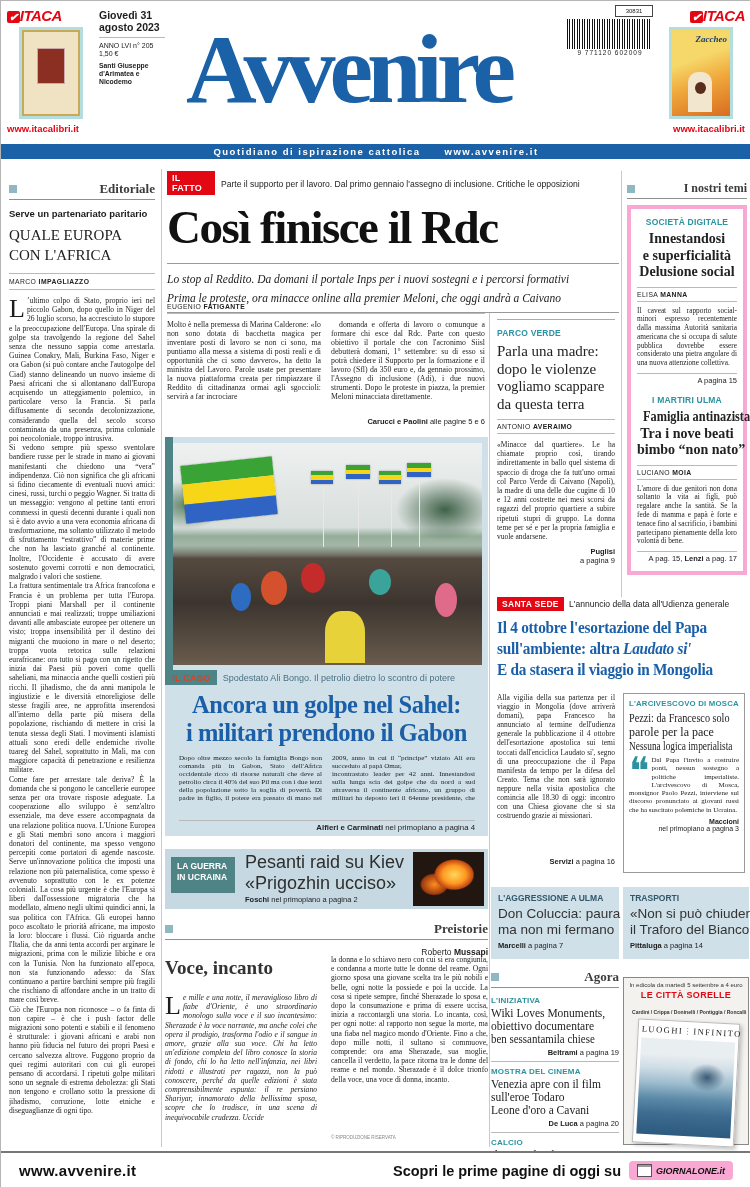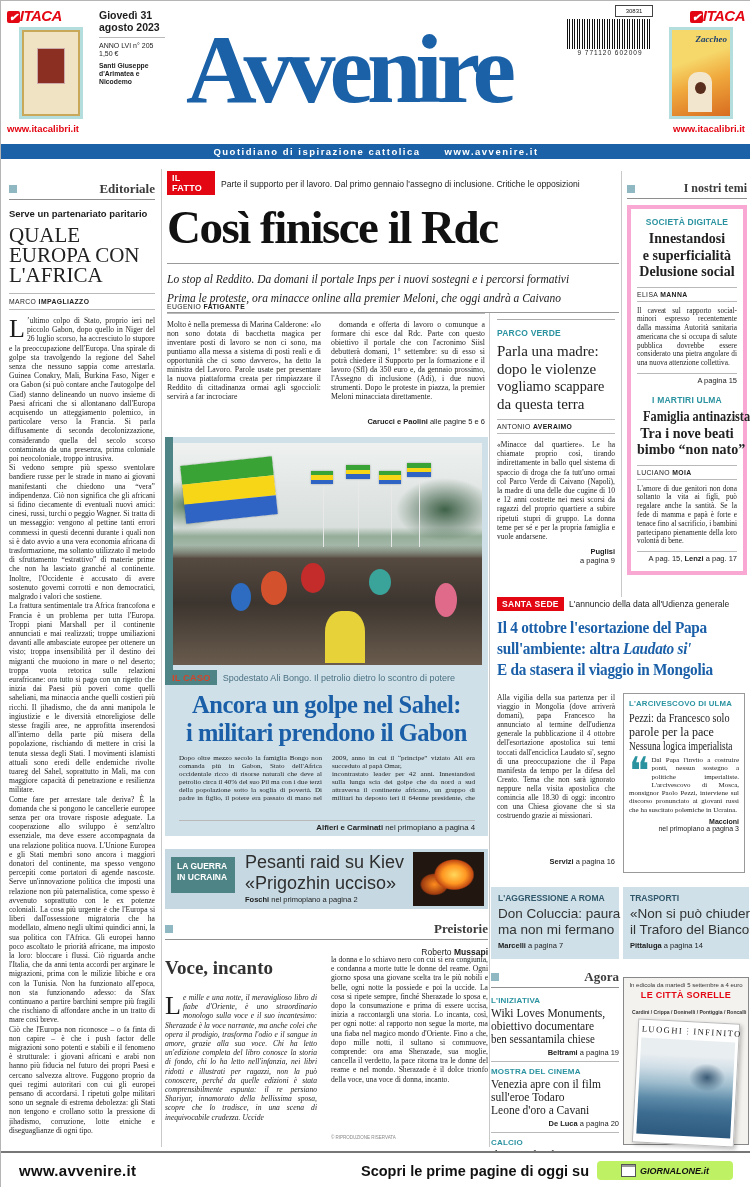--- a/index.html
+++ b/index.html
@@ -99,21 +99,21 @@
   <div class="abs vrule" style="left:160px;top:168px;height:978px;"></div>
   <div class="abs vrule" style="left:488px;top:312px;height:834px;"></div>
   <div class="abs vrule" style="left:620px;top:170px;height:426px;"></div>
 
   <div class="abs" style="left:8px;top:180px;width:146px;">
     <div class="sec-head">
       <span class="sec-sq"></span>
       <span class="sec-title">Editoriale</span>
     </div>
     <div class="b" style="font-size:9.5px;margin-top:8px;">Serve un partenariato paritario</div>
-    <div class="serif" style="font-size:21px;line-height:20px;margin-top:6px;color:#222;">QUALE EUROPA CON L'AFRICA</div>
+    <div class="serif" style="font-size:15px;line-height:20px;margin-top:6px;color:#222;">QUALE EUROPA CON L'AFRICA</div>
     <div class="hrule" style="margin:8px 0 4px;"></div>
     <div class="byline"><span>MARCO</span> <span class="b">IMPAGLIAZZO</span></div>
     <div class="hrule" style="margin:4px 0 6px;"></div>
     <div class="body-serif just" style="height:856px;overflow:hidden;">
       <p><span class="dropcap">L</span><span>’ultimo colpo di Stato, proprio ieri nel piccolo Gabon, dopo quello in Niger del 26 luglio scorso, ha accresciuto lo stupore e la preoccupazione dell'Europa. Una spirale di golpe sta travolgendo la regione del Sahel senza che nessuno sappia come arrestarla. Guinea Conakry, Mali, Burkina Faso, Niger e ora Gabon (si può contare anche l'autogolpe del Ciad) stanno delineando un nuovo insieme di Paesi africani che si allontanano dall'Europa acquisendo un atteggiamento polemico, in particolare verso la Francia. Si parla diffusamente di seconda decolonizzazione, considerando quella del secolo scorso contaminata da una presenza, prima coloniale poi neocoloniale, troppo intrusiva.</span></p>
       <p>Si vedono sempre più spesso sventolare bandiere russe per le strade in mano ai giovani manifestanti che chiedono una “vera” indipendenza. Ciò non significa che gli africani si fidino ciecamente di eventuali nuovi amici: cinesi, russi, turchi o peggio Wagner. Si tratta di un messaggio: vengono al pettine tanti errori commessi in questi decenni durante i quali non si è dato avvio a una vera economia africana di trasformazione, ma soltanto utilizzato il metodo di sfruttamento “estrattivo” di materie prime che non ha lasciato granché al continente. Inoltre, l'Occidente è accusato di avere sostenuto governi corrotti e non democratici, malgrado i valori che sostiene.</p>
       <p>La frattura sentimentale tra Africa francofona e Francia è un problema per tutta l'Europa. Troppi piani Marshall per il continente annunciati e mai realizzati; troppe umiliazioni davanti alle ambasciate europee per ottenere un visto; troppa insensibilità per il destino dei migranti che muoiono in mare o nel deserto; troppa vuota retorica sulle relazioni eurafricane: ora tutto si paga con un rigetto che inizia dai Paesi più poveri come quelli saheliani, ma minaccia anche quelli costieri più ricchi. Il jihadismo, che da anni manipola le ingiustizie e le diversità etnoreligiose delle stesse fragili aree, ne approfitta inserendosi all'interno della parte più misera della popolazione, rischiando di mettere in crisi la tenuta stessa degli Stati. I movimenti islamisti attuali sono eredi delle endemiche rivolte tuareg del Sahel, soprattutto in Mali, ma con maggiore capacità di penetrazione e resilienza militare.</p>
       <p>Come fare per arrestare tale deriva? È la domanda che si pongono le cancellerie europee senza per ora trovare risposte adeguate. La cooperazione allo sviluppo è senz'altro essenziale, ma deve essere accompagnata da una relazione politica nuova. L'Unione Europea e gli Stati membri sono ancora i maggiori donatori del continente, ma spesso vengono percepiti come portatori di agende nascoste. Serve un'innovazione politica che imposti una relazione non più paternalistica, come spesso è avvenuto soprattutto con le ex potenze coloniali. La cosa più urgente è che l'Europa si liberi dall'ossessione migratoria che ha modellato, almeno negli ultimi quindici anni, la sua politica con l'Africa. Gli europei hanno poco ascoltato le priorità africane, ma imposto la loro: bloccare i flussi. Ciò riguarda anche l'Italia, che da anni tenta accordi per arginare le migrazioni, prima con le milizie libiche e ora con la Tunisia. Non ha funzionato all'epoca, non sta funzionando adesso: da Sfax continuano a partire barchini sempre più fragili che rischiano di affondare anche in un tratto di mare così breve.</p>
       <p>Ciò che l'Europa non riconosce – o fa finta di non capire – è che i push factor delle migrazioni sono potenti e stabili e il fenomeno è strutturale: i giovani africani e arabi non hanno più fiducia nel futuro dei propri Paesi e cercano salvezza altrove. Fuggono proprio da quei regimi autoritari con cui gli europei pensano di accordarsi. I ripetuti golpe militari sono un segnale di estrema debolezza: gli Stati non tengono e crollano sotto la pressione di jihadismo, corruzione, lotte etniche e diseguaglianze di ogni tipo.</p>
     </div>
@@ -289,36 +289,36 @@
     </div>
     <div class="serif b" style="font-size:17px;line-height:21px;margin-top:6px;color:#1a5fa8;letter-spacing:-.3px;">
       <div class="nw sx90">Il 4 ottobre l'esortazione del Papa</div>
       <div class="nw sx90"><span>sull'ambiente: altra </span><span class="i">Laudato si'</span></div>
       <div class="nw sx90">E da stasera il viaggio in Mongolia</div>
     </div>
     <div class="abs body-serif just" style="left:0;top:96px;width:118px;height:160px;overflow:hidden;font-size:7.5px;line-height:9.1px;">Alla vigilia della sua partenza per il viaggio in Mongolia (dove arriverà domani), papa Francesco ha annunciato al termine dell'udienza generale la pubblicazione il 4 ottobre dell'esortazione apostolica sui temi toccati dall'enciclica Laudato si', segno di una preoccupazione che il Papa manifesta da tempo per la difesa del Creato. Tema che non sarà ignorato neppure nella visita apostolica che comincia alle 18.30 di oggi: incontro con una Chiesa giovane che si sta costruendo grazie ai missionari.</div>
     <div class="abs refline" style="left:0;top:260px;width:118px;"><span class="b">Servizi</span><span> a pagina 16</span></div>
 
     <div class="abs" style="left:126px;top:96px;width:122px;height:180px;border:1px solid #999;padding:5px 5px;box-sizing:border-box;background:#fff;">
-      <div class="kick" style="font-size:7.8px;">L'ARCIVESCOVO DI ULMA</div>
+      <div class="kick" style="font-size:7.8px;">L'ARCIVESCOVO DI MOSCA</div>
       <div class="serif" style="font-size:12px;line-height:14px;margin-top:3px;color:#222;">
         <div class="nw sx85">Pezzi: da Francesco solo</div>
         <div class="nw">parole per la pace</div>
         <div class="nw" style="transform:scaleX(.78);transform-origin:left center;display:inline-block;">Nessuna logica imperialista</div>
       </div>
       <div style="margin-top:3px;">
         <span style="float:left;color:#2b93a0;font-size:38px;line-height:30px;font-family:'Liberation Serif',serif;padding-right:2px;">❝</span>
         <div class="body-serif just" style="font-size:7px;line-height:8.3px;">Dal Papa l'invito a costruire ponti, nessun sostegno a politiche imperialiste. L'arcivescovo di Mosca, monsignor Paolo Pezzi, interviene sul discorso pronunciato ai giovani russi che ha suscitato polemiche in Ucraina.</div>
       </div>
       <div class="refline" style="font-size:7px;margin-top:4px;"><span class="b">Maccioni</span><br><span>nel primopiano a pagina 3</span></div>
     </div>
   </div>
 
   <div class="abs" style="left:490px;top:886px;width:128px;height:72px;background:#cfe0e8;padding:6px 7px;box-sizing:border-box;">
-    <div class="b" style="font-size:8.5px;color:#31576a;">L'AGGRESSIONE A ROMA</div>
+    <div class="b" style="font-size:8.5px;color:#31576a;">L'AGGRESSIONE A ULMA</div>
     <div style="font-size:13.5px;line-height:16px;color:#333;margin-top:3px;">
       <div class="nw">Don Coluccia: paura</div>
         <div class="nw">ma non mi fermano</div>
     </div>
     <div style="font-size:7.5px;margin-top:3px;"><span class="b">Marcelli</span><span> a pagina 7</span></div>
   </div>
   <div class="abs" style="left:622px;top:886px;width:126px;height:72px;background:#cfe0e8;padding:6px 7px;box-sizing:border-box;">
     <div class="b" style="font-size:8.5px;color:#31576a;">TRASPORTI</div>
     <div style="font-size:13.5px;line-height:16px;color:#333;margin-top:3px;">
       <div class="nw">«Non si può chiudere</div>
@@ -368,20 +368,20 @@
     <div style="width:102px;height:124px;margin:3px auto 0;background:#fff;border:1px solid #bbb;box-shadow:2px 2px 4px rgba(0,0,0,.25);transform:rotate(3deg);padding:4px 3px;box-sizing:border-box;">
       <div class="serif" style="font-size:8.5px;letter-spacing:1.5px;color:#222;white-space:nowrap;"><span>LUOGHI</span><span style="color:#888;">⋮</span><span>INFINITO</span></div>
       <div class="cover-img" style="width:100%;height:96px;margin-top:4px;"></div>
     </div>
   </div>
 
   <div class="abs" style="left:0;top:1150px;width:750px;height:37px;border-top:2px solid #777;display:flex;align-items:center;justify-content:space-between;padding:0 18px;box-sizing:border-box;background:#fff;">
     <div class="b" style="font-size:15px;color:#111;letter-spacing:.3px;">www.avvenire.it</div>
     <div style="display:flex;align-items:center;gap:8px;">
       <span class="b" style="font-size:14.5px;color:#111;">Scopri le prime pagine di oggi su</span>
-      <span style="background:#bef264;border-radius:4px;padding:3px 24px;display:flex;align-items:center;gap:4px;">
+      <span style="background:#f9a8d4;border-radius:4px;padding:3px 8px;display:flex;align-items:center;gap:4px;">
         <span style="width:13px;height:11px;background:#fff;border:1px solid #555;display:inline-block;box-shadow:inset 0 2px 0 #999;"></span>
         <span class="b i" style="font-size:9px;color:#111;">GIORNALONE.it</span>
       </span>
     </div>
   </div>
 
 </div>
 
 </body></html>

